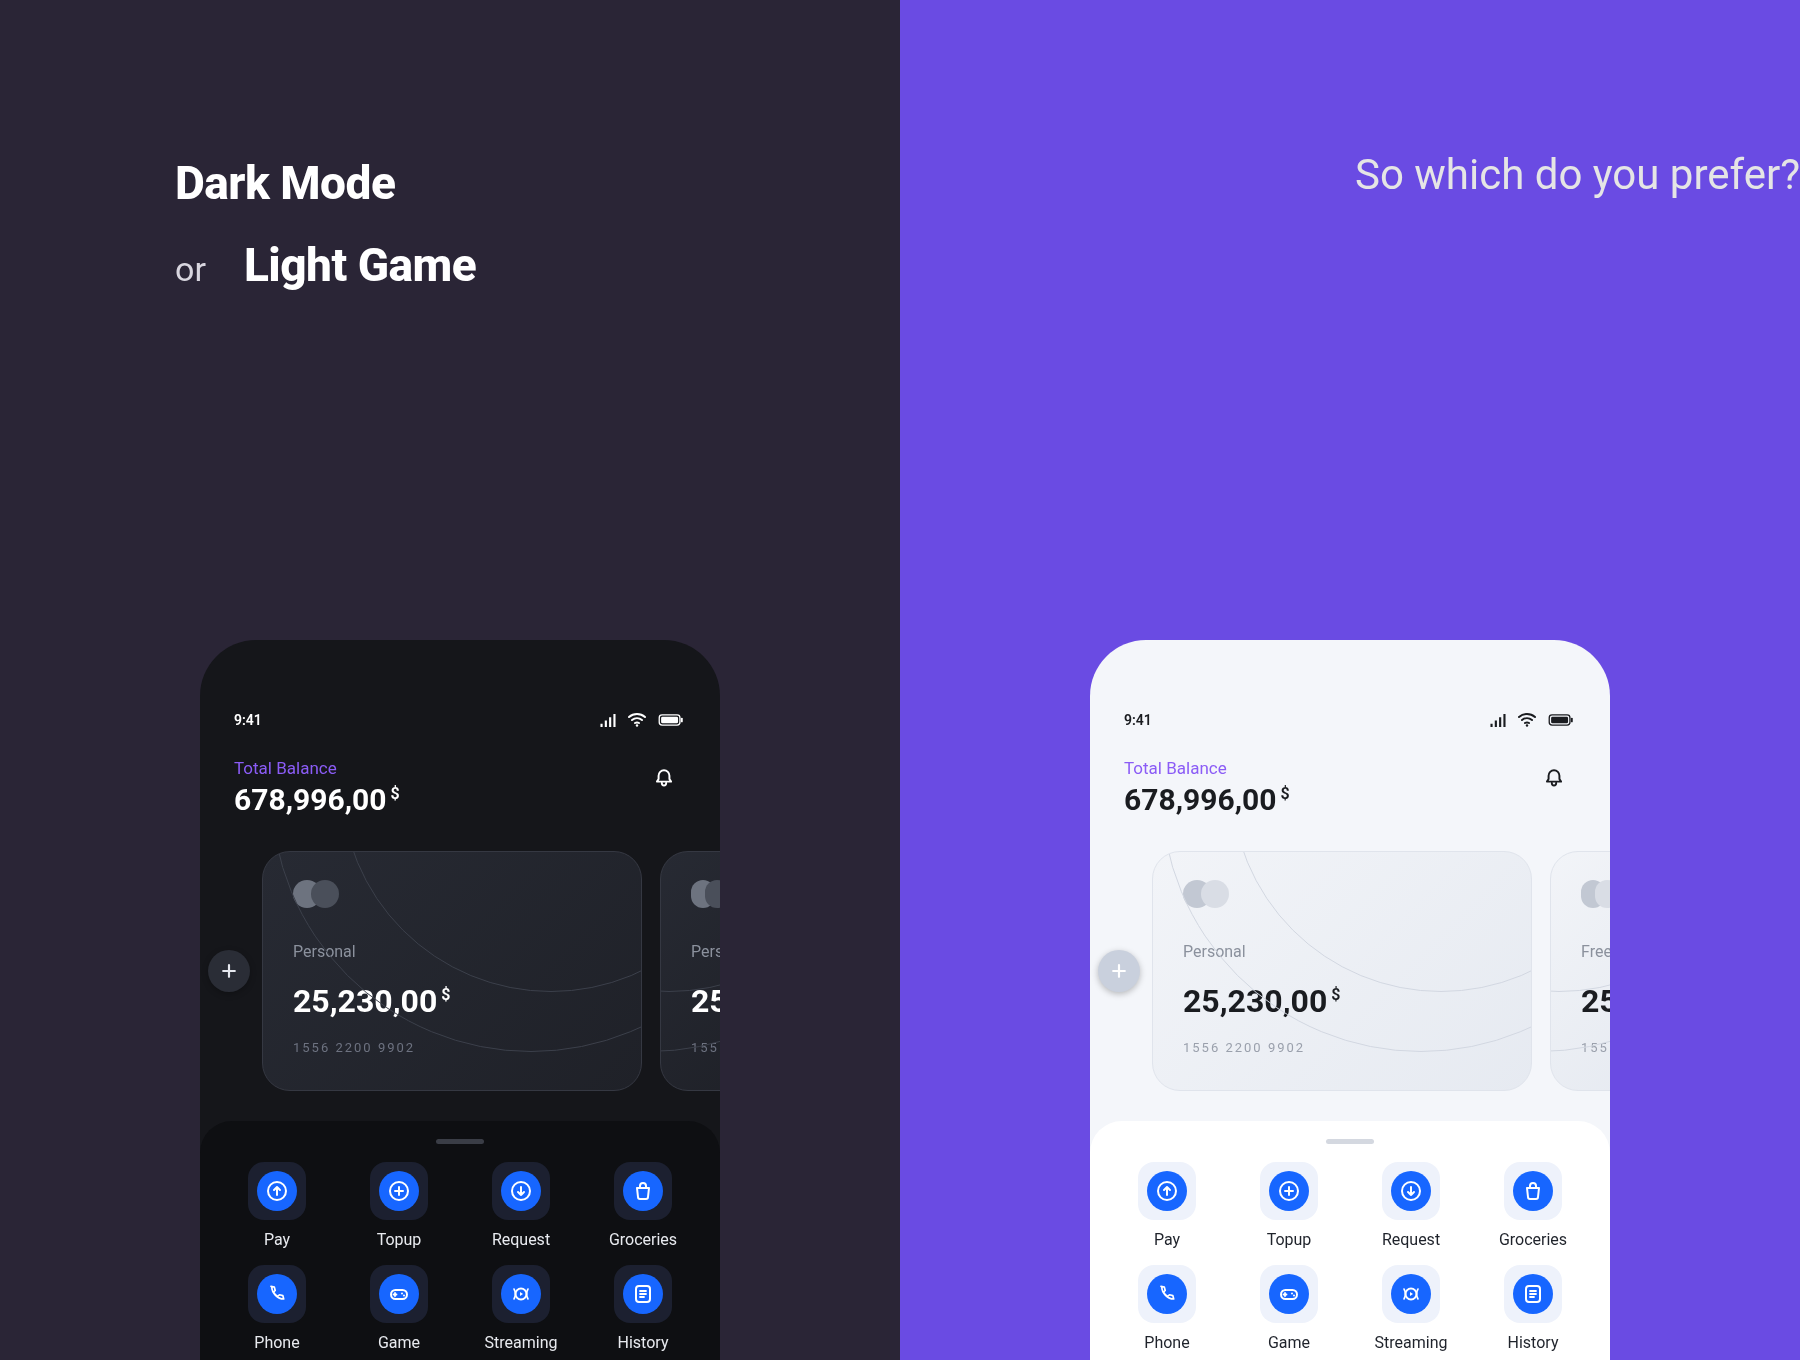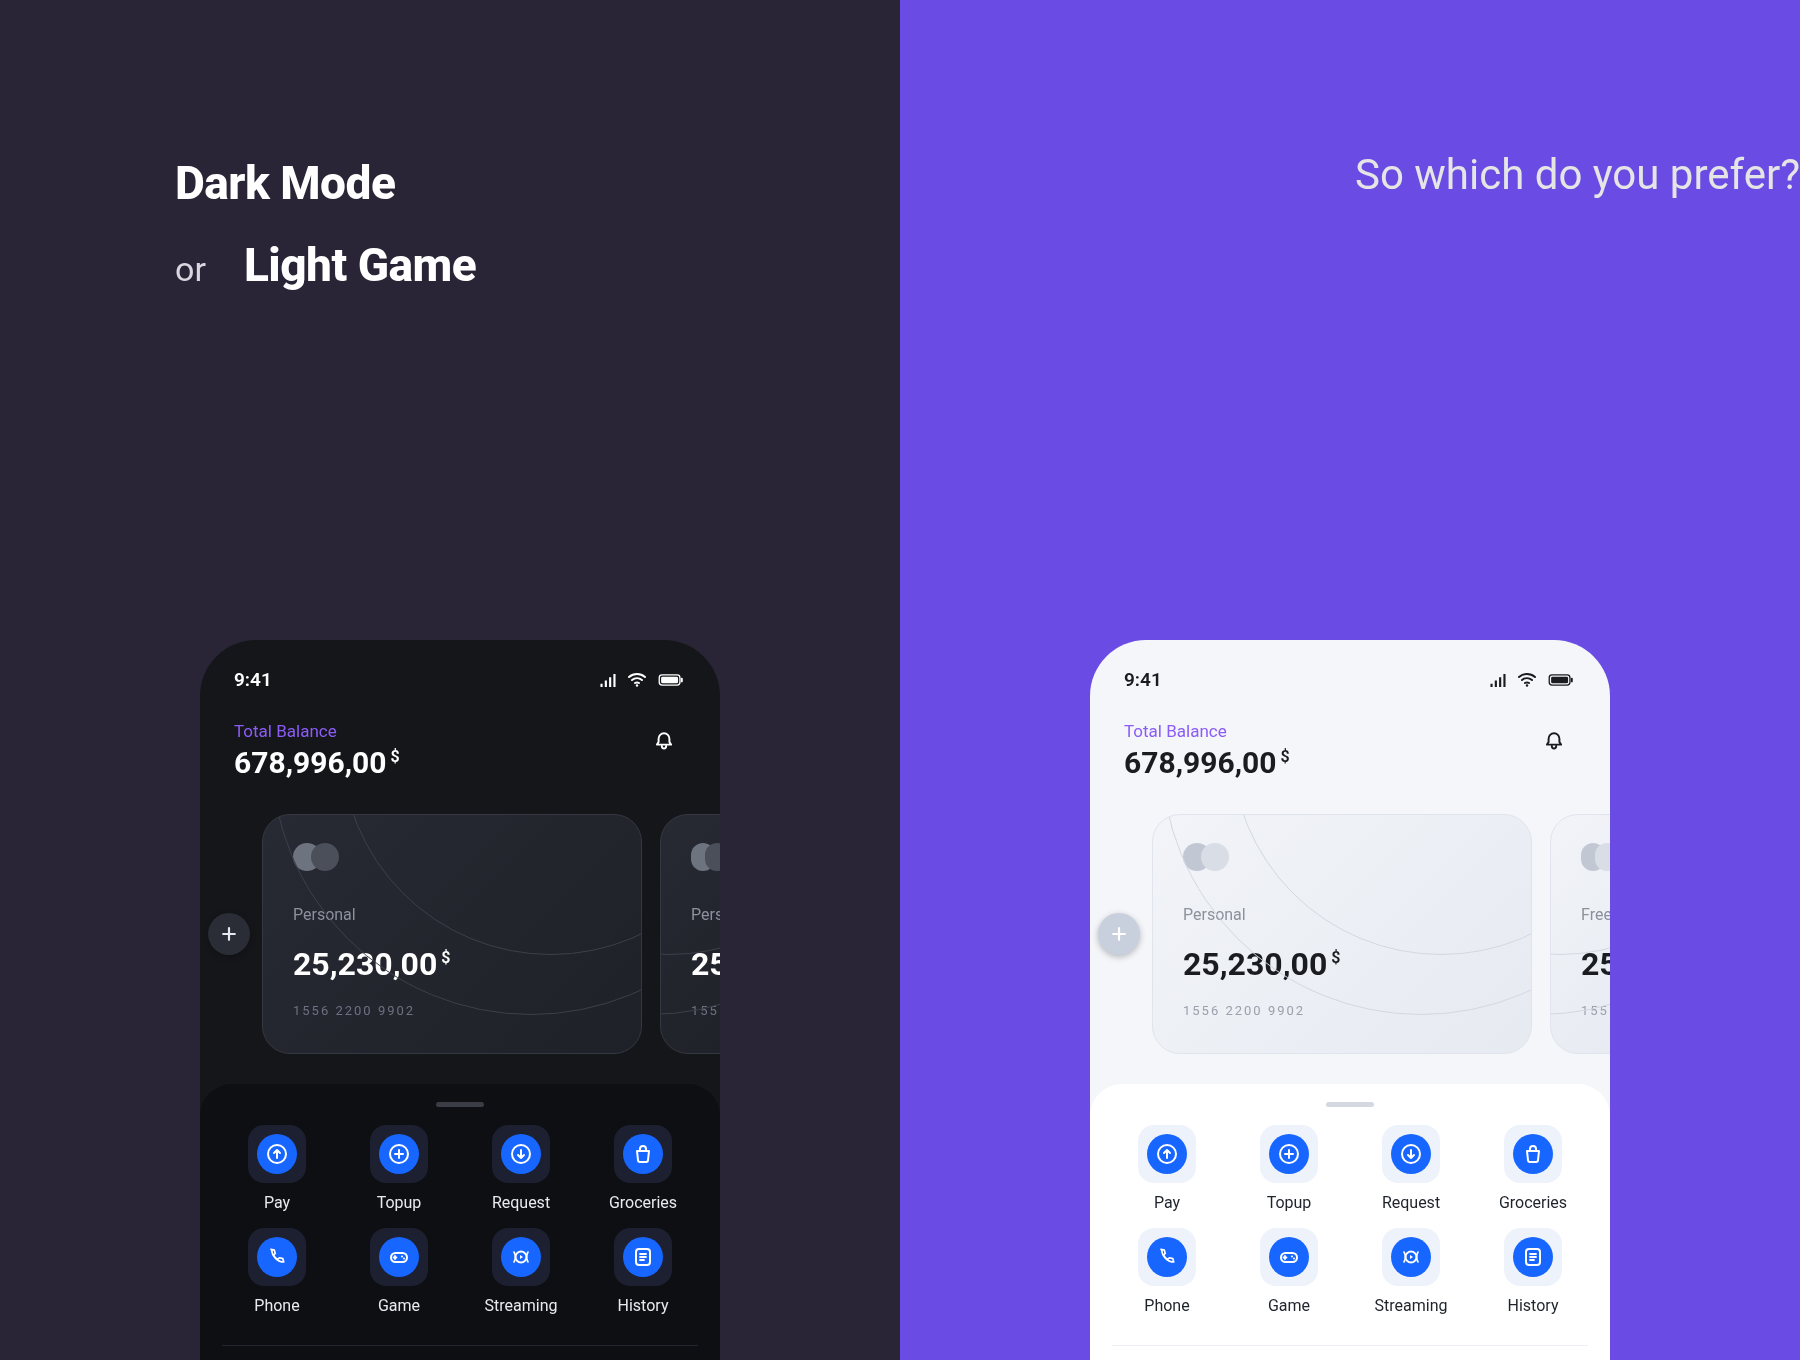--- a/index.html
+++ b/index.html
@@ -29,21 +29,21 @@
     top: 640px;
     width: 520px;
     height: 1120px;
     border-radius: 56px;
     overflow: hidden;
   }
   .phone.dark  { background: #15161a; color: #fff; }
   .phone.light { background: #f4f6fa; color: #1a1c20; }
   .panel-right .phone { left: 190px; }
 
-  .statusbar { display: flex; justify-content: space-between; align-items: center; padding: 28px 34px 10px; font-size: 19px; font-weight: 600; }
+  .statusbar { display: flex; justify-content: space-between; align-items: center; padding: 28px 34px 10px; font-size: 14px; font-weight: 600; margin-top: 44px; }
   .status-icons { display: flex; gap: 8px; align-items: center; }
 
   .balance-row { display: flex; justify-content: space-between; align-items: flex-start; padding: 20px 34px 10px; }
   .balance-label { font-size: 17px; color: #8b5cf6; }
   .balance-value { font-size: 30px; font-weight: 700; margin-top: 4px; }
   .balance-value .cur { font-size: 16px; font-weight: 600; vertical-align: super; margin-left: 4px; }
   .bell-btn { width: 44px; height: 44px; display: flex; align-items: center; justify-content: center; border-radius: 22px; }
 
   .cards-row { position: relative; display: flex; align-items: center; gap: 18px; padding: 24px 0 30px 26px; }
   .add-btn {

